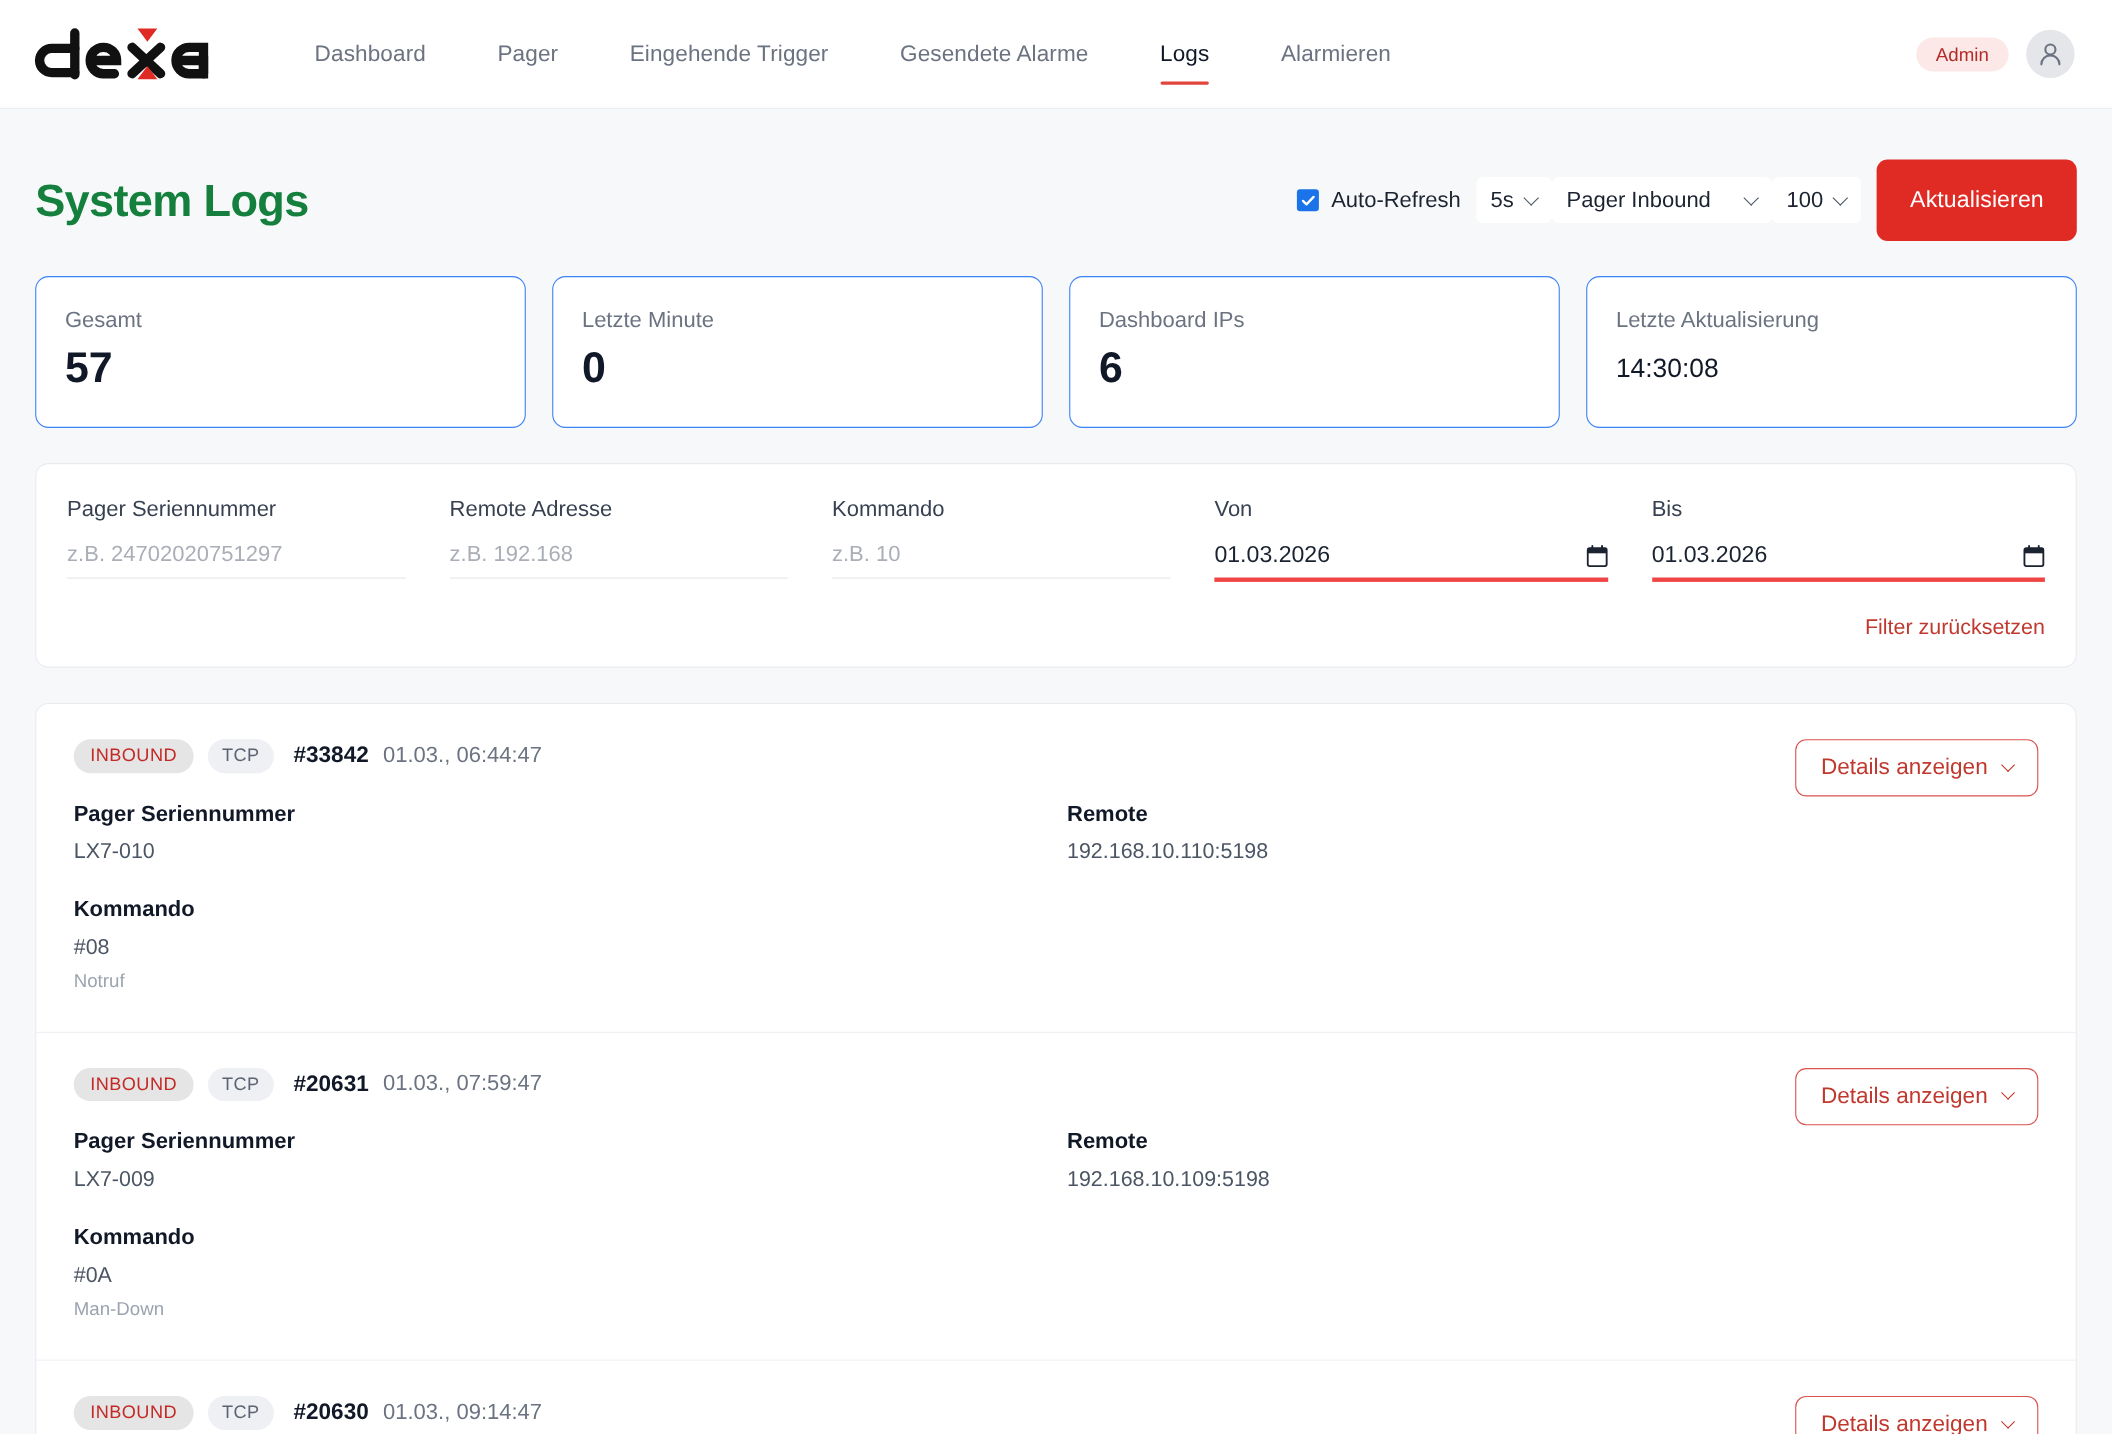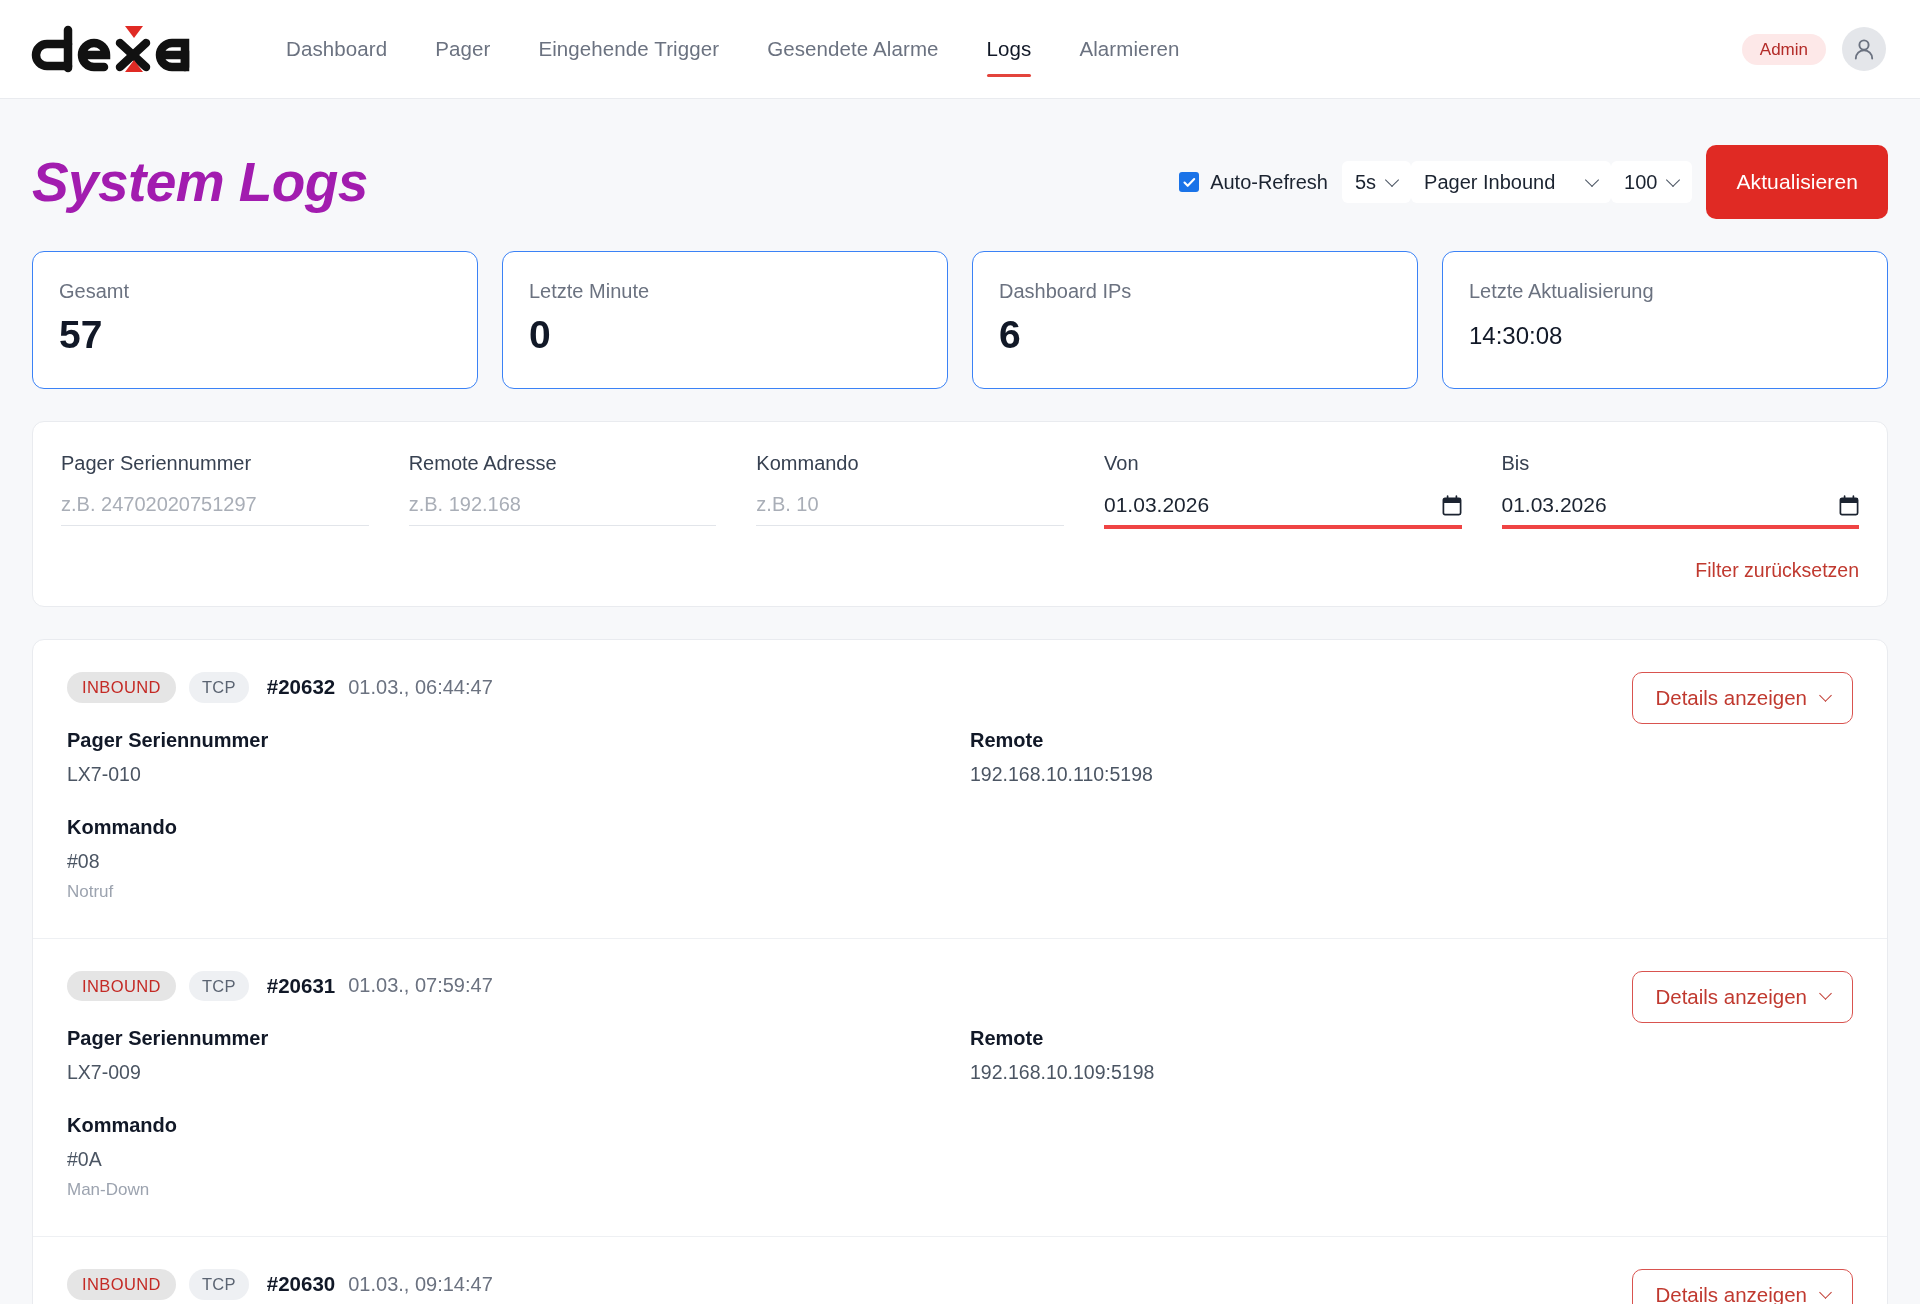--- a/index.html
+++ b/index.html
@@ -18,21 +18,21 @@
     height: 99px;
     background: #ffffff;
     border-bottom: 1px solid #e9ebef;
     display: flex;
     align-items: center;
     padding: 0 34px 0 30px;
   }
   .logo { display:flex; align-items:center; margin-right: 62px; }
   .logo svg { display:block; }
 
-  .nav-links { display: flex; align-items: center; gap: 0px; height: 99px; }
+  .nav-links { display: flex; align-items: center; gap: 17px; height: 99px; }
   .nav-link {
     position: relative;
     font-size: 20.5px;
     color: #6b7280;
     padding: 0 24px;
     height: 99px;
     display: flex;
     align-items: center;
     cursor: pointer;
     letter-spacing: 0.1px;
@@ -64,26 +64,25 @@
   }
 
   
   .content { padding: 0 32px; }
 
   .page-head {
     display: flex; align-items: center;
     padding: 46px 0 32px 0;
   }
   .page-title {
-    font-size: 55px;
+    font-size: 41px;
     font-weight: 700;
-    color: #a21caf;
+    color: #15803d;
     letter-spacing: -0.6px;
     margin: 0;
-    font-style: italic;
   }
   .toolbar { margin-left: auto; display: flex; align-items: center; gap: 0; }
   .chk-wrap { display: flex; align-items: center; gap: 11px; margin-right: 14px; padding-left: 12px; }
   .chk {
     width: 20px; height: 20px; border-radius: 3px;
     background: #1a73e8;
     display:flex; align-items:center; justify-content:center;
     cursor: pointer;
   }
   .chk svg { display:block; }
@@ -399,21 +398,21 @@
         <span class="link-reset">Filter zurücksetzen</span>
       </div>
     </div>
 
     <div class="log-panel">
 
       <div class="log-entry">
         <div class="log-head">
           <span class="badge-dir">INBOUND</span>
           <span class="badge-proto">TCP</span>
-          <span class="log-id">#20632</span>
+          <span class="log-id">#33842</span>
           <span class="log-time">01.03., 06:44:47</span>
         </div>
         <button class="btn-details">
           <span>Details anzeigen</span>
           <span class="chev"></span>
         </button>
         <div class="log-cols">
           <div>
             <div class="fld-title">Pager Seriennummer</div>
             <div class="fld-value">LX7-010</div>

